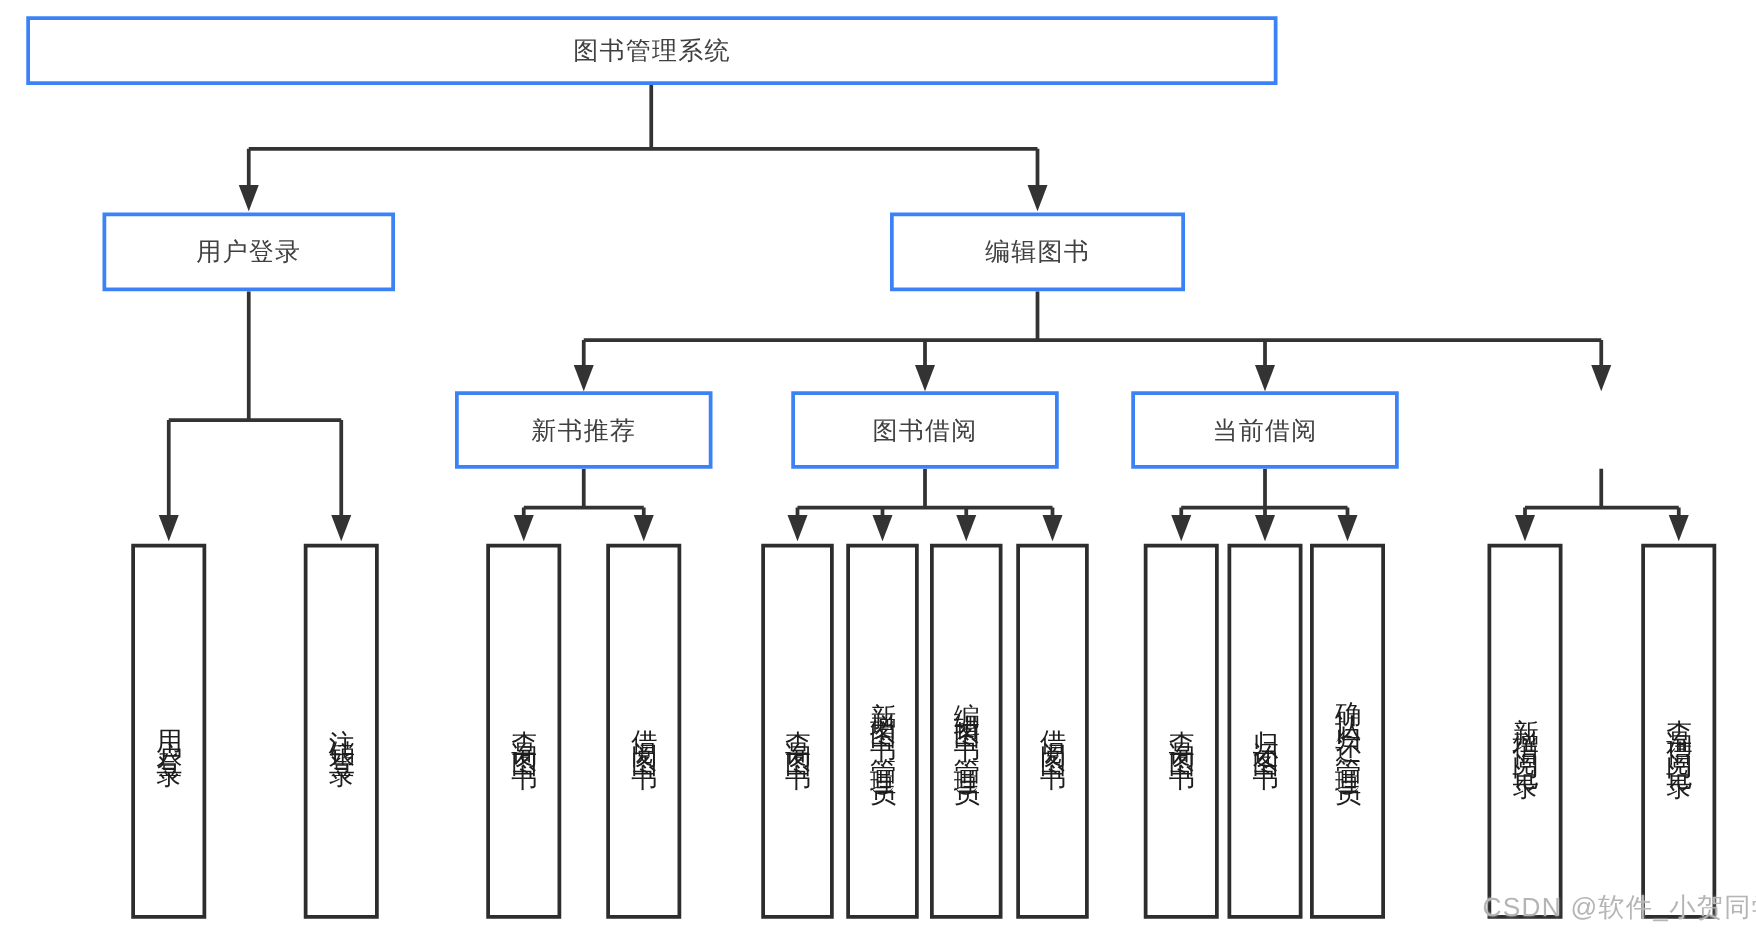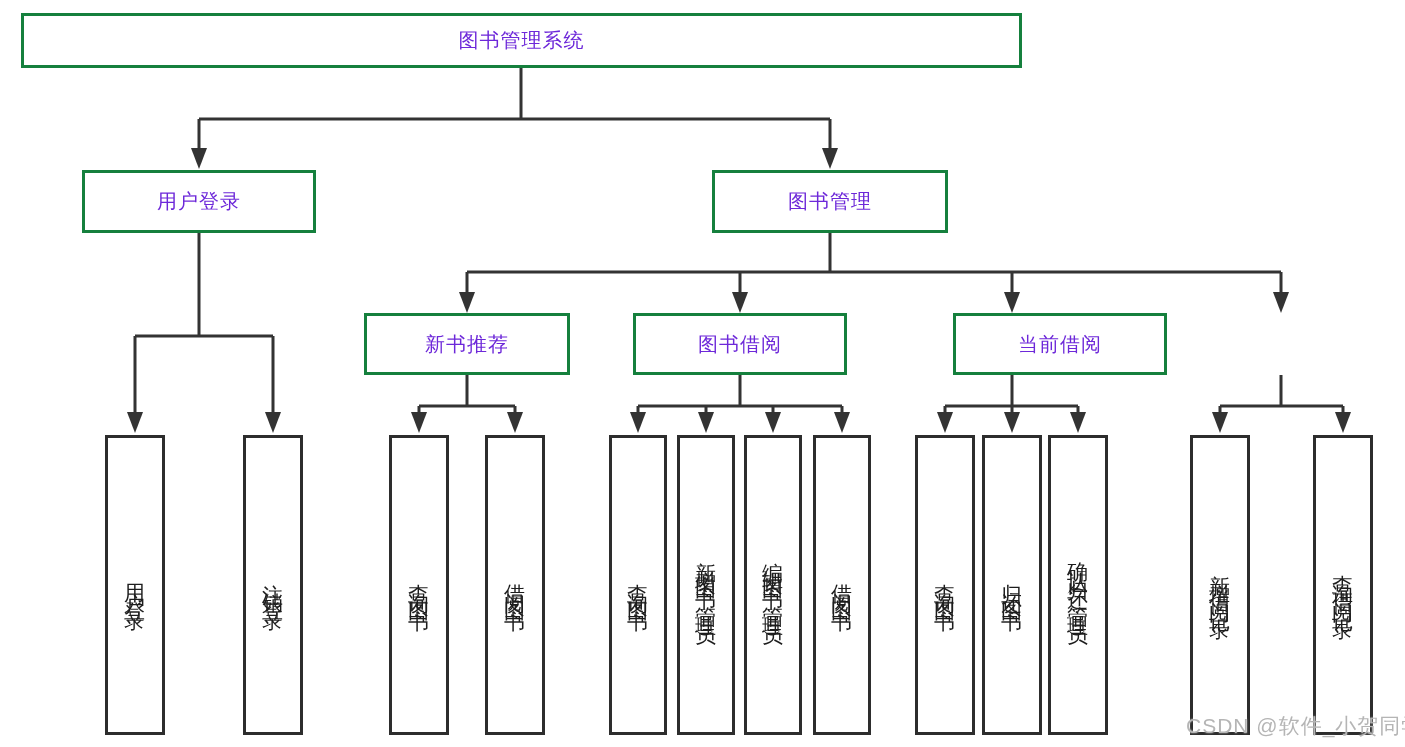--- a/index.html
+++ b/index.html
@@ -17,27 +17,27 @@
   }
   .wires {
     position: absolute;
     left: 0; top: 0;
     width: 1405px; height: 747px;
     z-index: 1;
   }
   .hnode {
     position: absolute;
     box-sizing: border-box;
-    border: 3px solid #15803d;
+    border: 3px solid #3b82f6;
     background: #ffffff;
     display: flex;
     align-items: center;
     justify-content: center;
     font-size: 20px;
-    color: #6d28d9;
+    color: #404040;
     z-index: 2;
     letter-spacing: 1px;
   }
   .vnode {
     position: absolute;
     box-sizing: border-box;
     border: 3px solid #2d2d2d;
     background: #ffffff;
     display: flex;
     align-items: center;
@@ -108,25 +108,25 @@
       <path d="M1012 433 l-8 -21 h16 z"></path>
       <path d="M1078 433 l-8 -21 h16 z"></path>
       <path d="M1220 433 l-8 -21 h16 z"></path>
       <path d="M1343 433 l-8 -21 h16 z"></path>
     </g>
   </svg>
 
   <div class="hnode" style="left:21px; top:13px; width:1001px; height:55px;">图书管理系统</div>
 
   <div class="hnode" style="left:82px; top:170px; width:234px; height:63px;">用户登录</div>
-  <div class="hnode" style="left:712px; top:170px; width:236px; height:63px;">图书管理</div>
+  <div class="hnode" style="left:712px; top:170px; width:236px; height:63px;">编辑图书</div>
 
   <div class="hnode" style="left:364px; top:313px; width:206px; height:62px;">新书推荐</div>
   <div class="hnode" style="left:633px; top:313px; width:214px; height:62px;">图书借阅</div>
-  <div class="hnode" style="left:905px; top:313px; width:214px; height:62px;margin-left:48px;">当前借阅</div>
+  <div class="hnode" style="left:905px; top:313px; width:214px; height:62px;">当前借阅</div>
 
   <div class="vnode" style="left:105px;">
     <span>用户登录</span>
   </div>
   <div class="vnode" style="left:243px;">
     <span>注销登录</span>
   </div>
 
   <div class="vnode" style="left:389px;">
     <span>查询图书</span>

